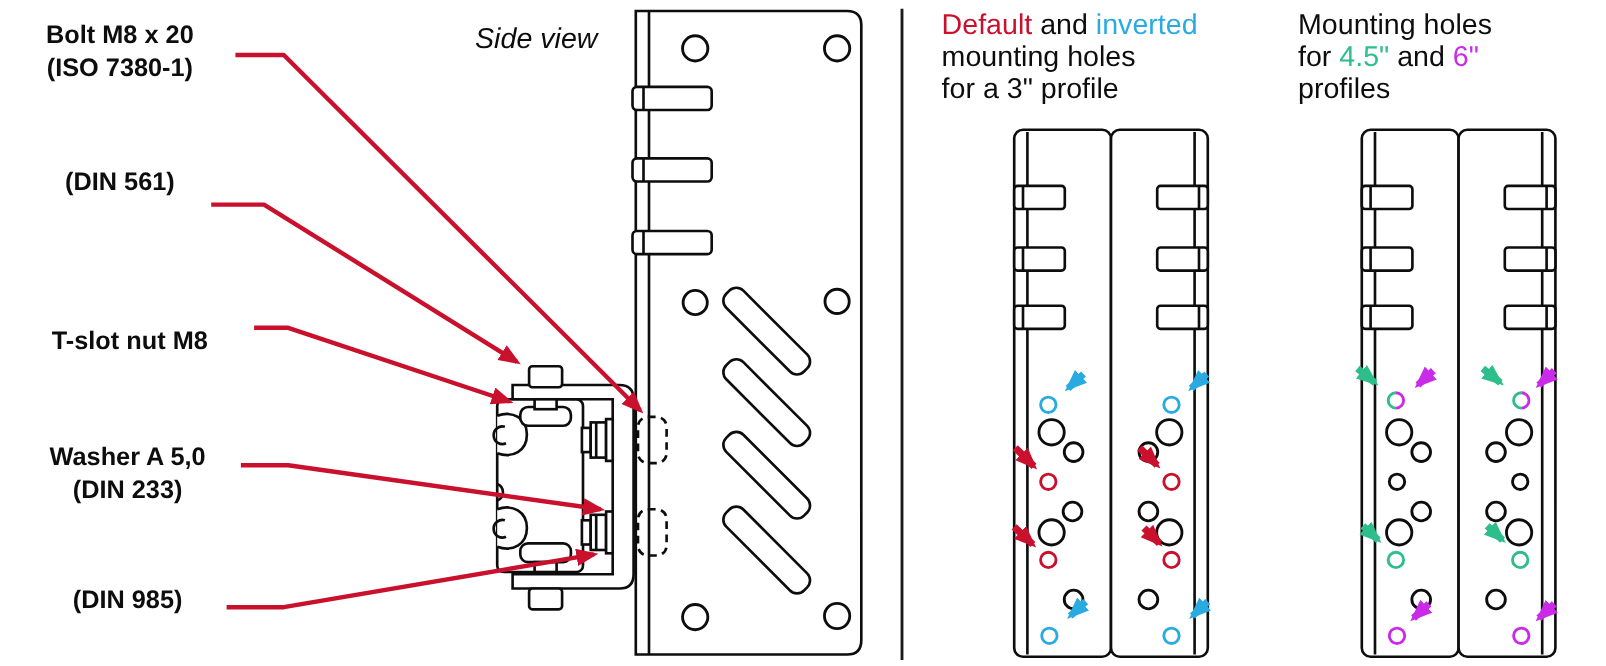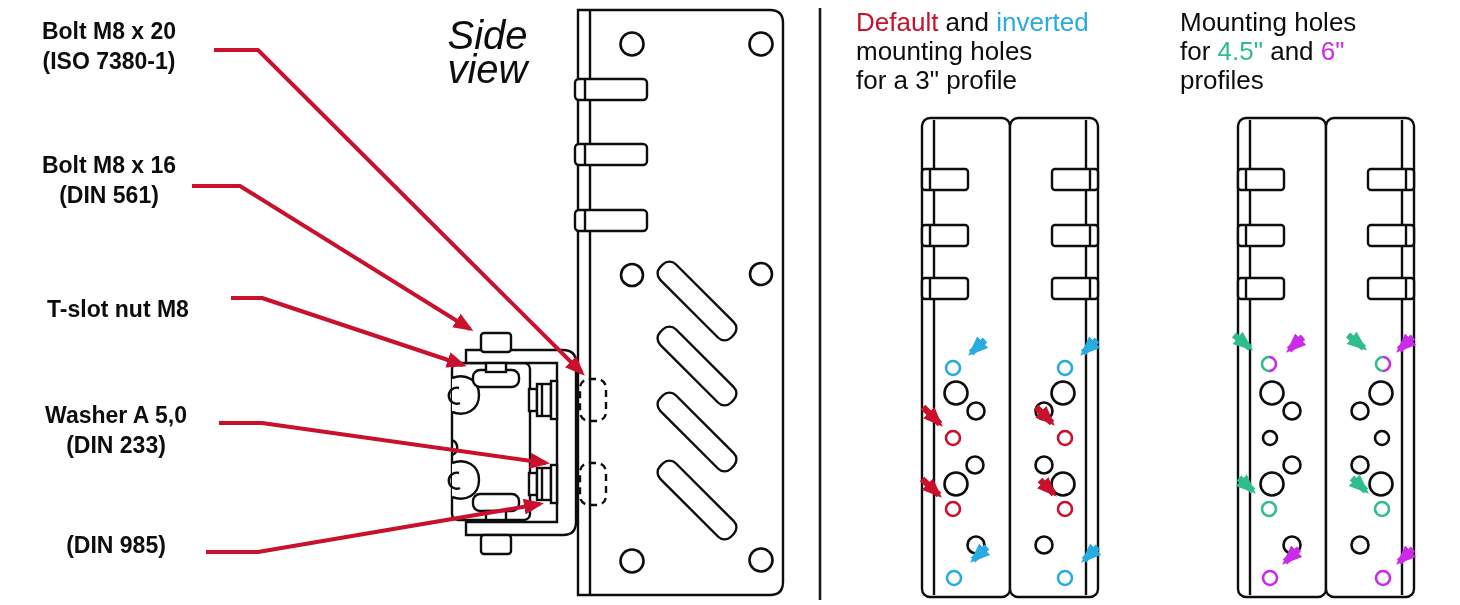--- a/index.html
+++ b/index.html
@@ -7,21 +7,21 @@
     --red:#C9102C;
     --blue:#29ABE2;
     --green:#2DBE8C;
     --magenta:#C92BE8;
   }
   html,body{margin:0;padding:0;background:#ffffff;}
   body{width:1460px;height:605px;position:relative;overflow:hidden;
        font-family:"Liberation Sans","DejaVu Sans",sans-serif;color:var(--ink);}
   svg{position:absolute;left:0;top:0;}
   .plabel{position:absolute;font-weight:bold;font-size:23px;line-height:30px;text-align:center;}
-  .sv-title{position:absolute;font-style:italic;font-size:40px;line-height:34px;text-align:center;}
+  .sv-title{position:absolute;font-style:italic;font-size:26px;line-height:34px;text-align:center;}
   .heading{position:absolute;font-weight:normal;font-size:26px;line-height:29px;text-align:left;}
   .red{color:var(--red);}
   .blue{color:var(--blue);}
   .green{color:var(--green);}
   .magenta{color:var(--magenta);}
   
   .ln{fill:none;stroke:var(--ink);stroke-width:2.4px;}
   .shape{fill:#fff;stroke:var(--ink);stroke-width:2.4px;}
   .hole{fill:#fff;stroke:var(--ink);stroke-width:2.6px;}
   .hole-red{fill:#fff;stroke:var(--red);stroke-width:2.6px;}
@@ -234,21 +234,20 @@
       <line class="arr-magenta" marker-end="url(#mk-magenta)" x1="1413" y1="549" x2="1399" y2="562"></line>
     </g>
   </g>
 </svg>
 
 <div class="plabel" style="left:2px;top:16px;width:214px">
   <div>Bolt M8 x 20</div>
   <div>(ISO 7380-1)</div>
 </div>
 <div class="plabel" style="left:2px;top:150px;width:214px">
-  <div>Bolt M8 x 16</div>
   <div>(DIN 561)</div>
 </div>
 <div class="plabel" style="left:10px;top:294px;width:216px">
   <div>T-slot nut M8</div>
   <div></div>
 </div>
 <div class="plabel" style="left:8px;top:400px;width:216px">
   <div>Washer A 5,0</div>
   <div>(DIN 233)</div>
 </div>

